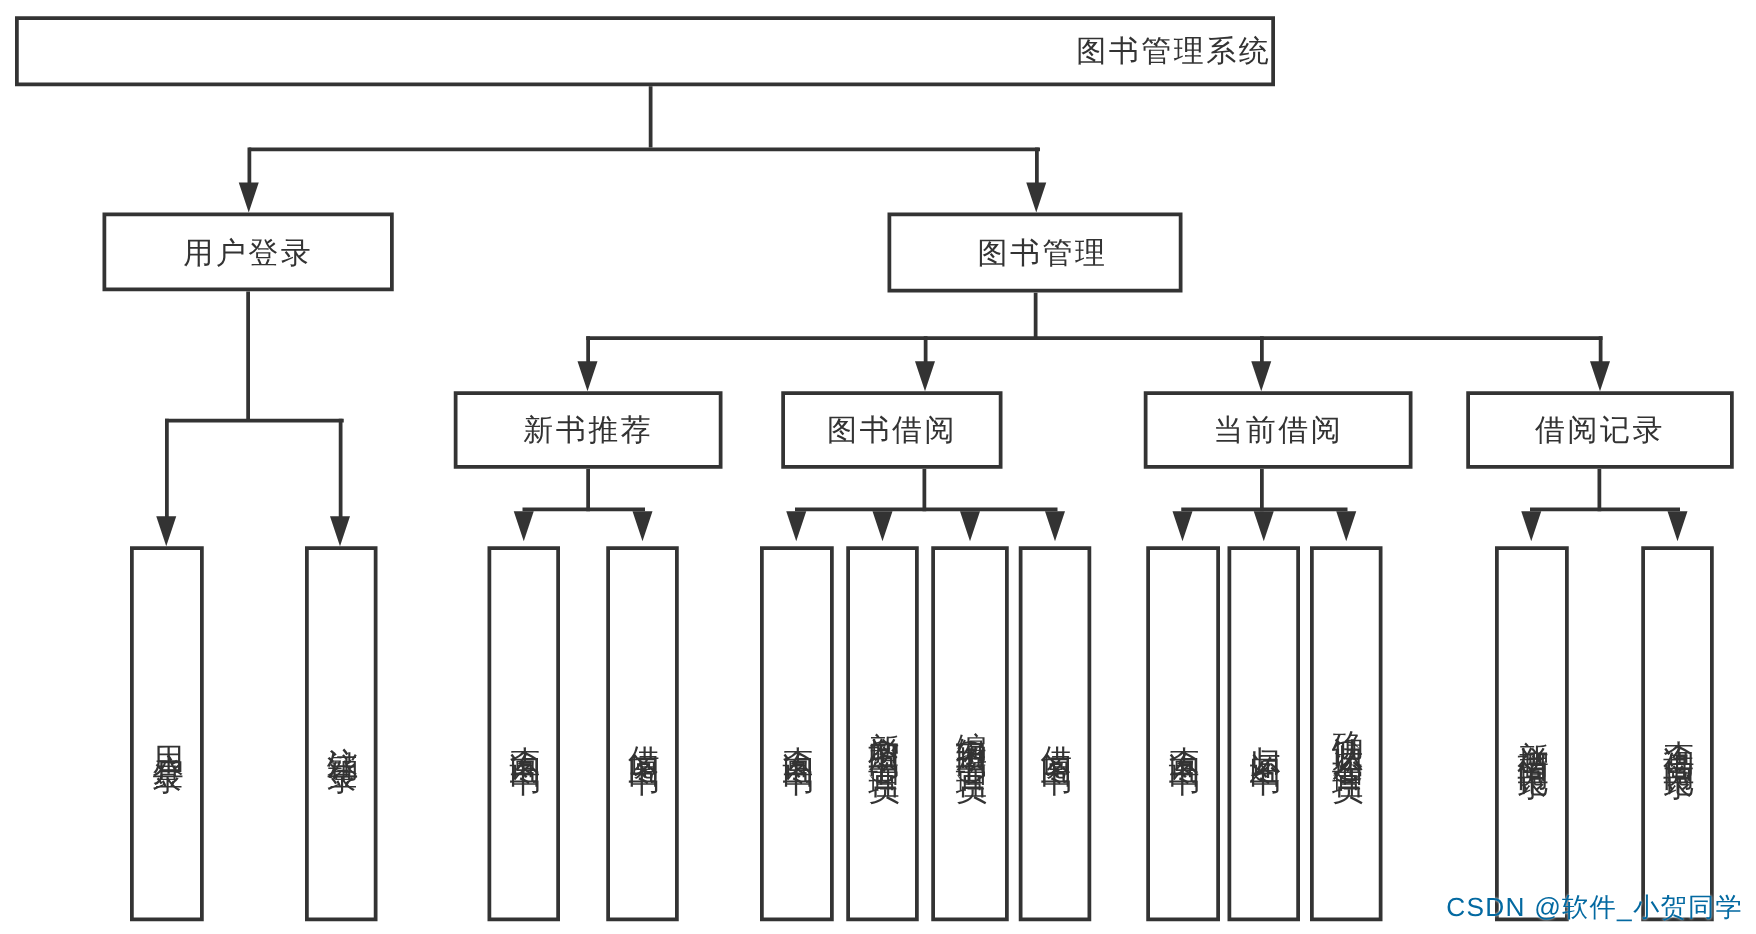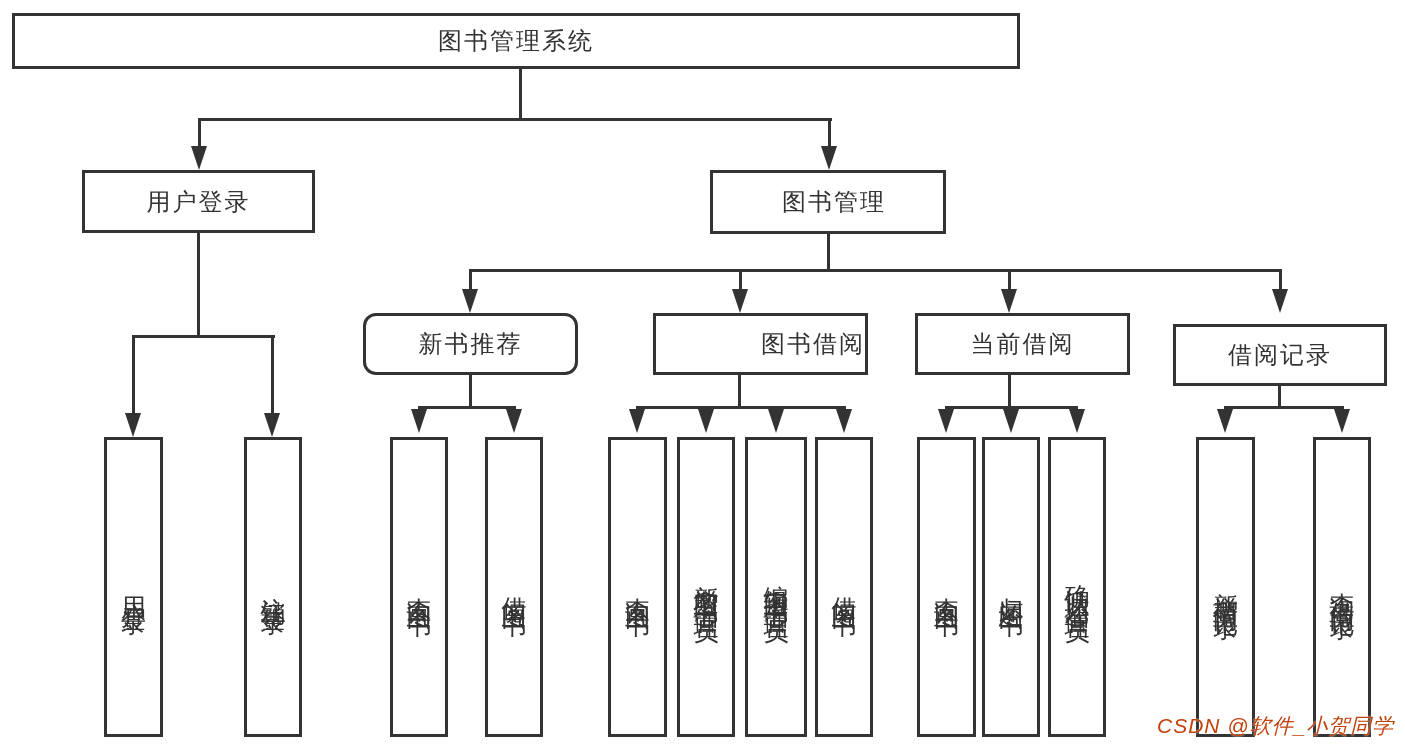--- a/index.html
+++ b/index.html
@@ -72,33 +72,32 @@
     border-right: 8px solid transparent;
     border-top: 24px solid #333333;
     z-index: 1;
   }
   .watermark {
     position: absolute;
     left: 1157px;
     top: 712px;
     font-size: 21px;
     letter-spacing: 1px;
-    color: #c2410c;
+    color: #0369a1;
     text-shadow: 0 0 2px #ffffff;
     z-index: 5;
     white-space: nowrap;
-    font-style: italic;
   }
 </style>
 </head>
 <body>
 
 <div id="stage">
 
-  <div class="box" style="left:12px; top:13px; width:1008px; height:56px;">
+  <div class="box" style="left:12px; top:13px; width:1008px; height:56px;justify-content:flex-end;">
     <span>图书管理系统</span>
   </div>
 
   <div class="vl" style="left:519px; top:66px; height:52px;"></div>
   <div class="hl" style="left:199px; top:118px; width:633px;"></div>
   <div class="vl" style="left:198px; top:118px; height:32px;"></div>
   <div class="arr" style="left:191px; top:146px;"></div>
   <div class="vl" style="left:828px; top:118px; height:32px;"></div>
   <div class="arr" style="left:821px; top:146px;"></div>
 
@@ -120,30 +119,30 @@
   <div class="hl" style="left:469px; top:269px; width:813px;"></div>
   <div class="vl" style="left:469px; top:269px; height:23px;"></div>
   <div class="arr" style="left:462px; top:289px;"></div>
   <div class="vl" style="left:739px; top:269px; height:23px;"></div>
   <div class="arr" style="left:732px; top:289px;"></div>
   <div class="vl" style="left:1008px; top:269px; height:23px;"></div>
   <div class="arr" style="left:1001px; top:289px;"></div>
   <div class="vl" style="left:1279px; top:269px; height:23px;"></div>
   <div class="arr" style="left:1272px; top:289px;"></div>
 
-  <div class="box" style="left:363px; top:313px; width:215px; height:62px;border-radius:13px;">
+  <div class="box" style="left:363px; top:313px; width:215px; height:62px;">
     <span>新书推荐</span>
   </div>
-  <div class="box" style="left:653px; top:313px; width:215px; height:62px;justify-content:flex-end;">
+  <div class="box" style="left:625px; top:313px; width:177px; height:62px;">
     <span>图书借阅</span>
   </div>
   <div class="box" style="left:903px; top:313px; width:215px; height:62px;margin-left:12px;">
     <span>当前借阅</span>
   </div>
-  <div class="box" style="left:1173px; top:313px; width:214px; height:62px;margin-top:11px;">
+  <div class="box" style="left:1173px; top:313px; width:214px; height:62px;">
     <span>借阅记录</span>
   </div>
 
   <div class="vl" style="left:469px; top:375px; height:34px;"></div>
   <div class="hl" style="left:418px; top:406px; width:98px;"></div>
   <div class="arr" style="left:411px; top:409px;"></div>
   <div class="arr" style="left:506px; top:409px;"></div>
 
   <div class="vl" style="left:738px; top:375px; height:34px;"></div>
   <div class="hl" style="left:636px; top:406px; width:210px;"></div>

